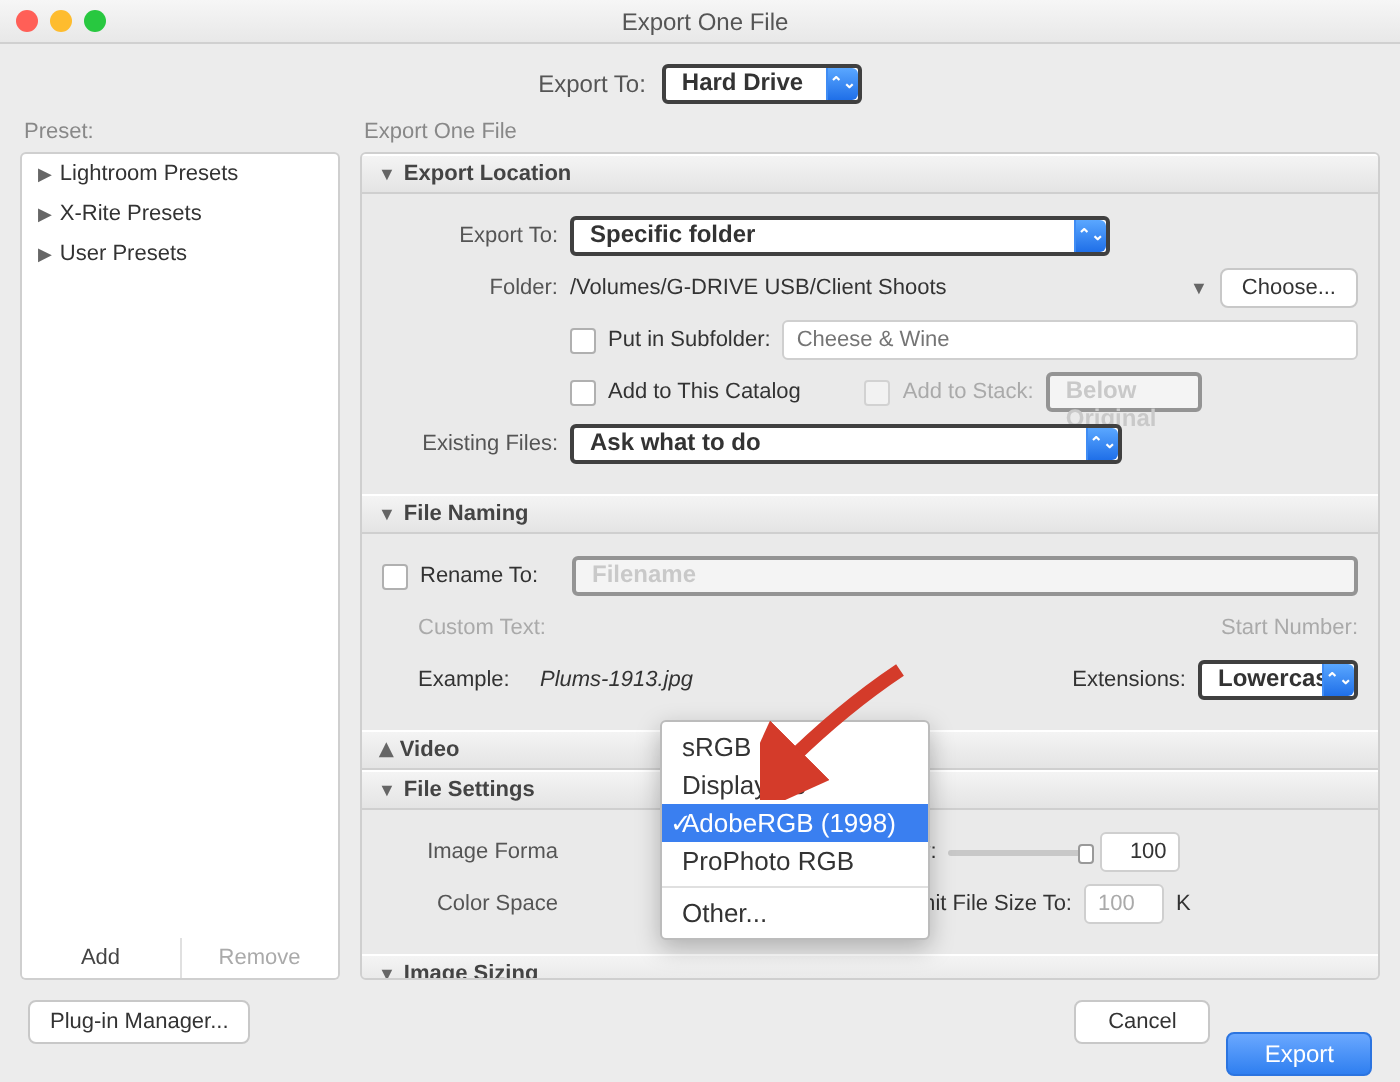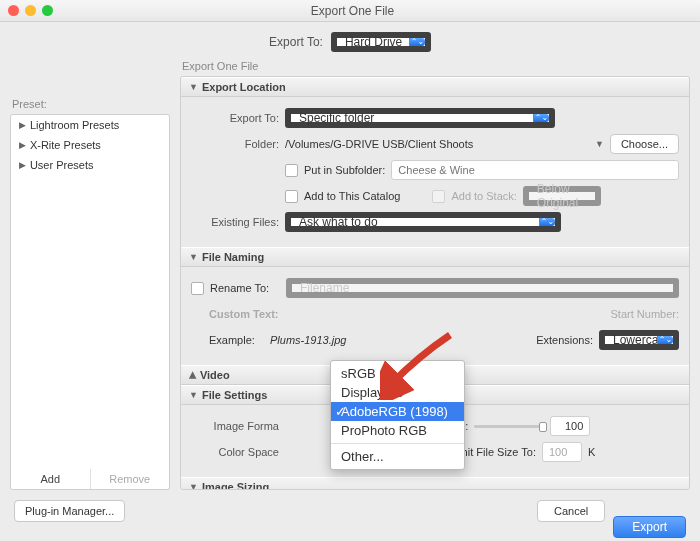--- a/index.html
+++ b/index.html
@@ -6,26 +6,26 @@
 body { background: #ececec; width: 700px; height: 541px; overflow: hidden; position: relative; font-size: 12px; color: #333; }
 .titlebar { height: 22px; background: linear-gradient(#f6f6f6,#e8e8e8); border-bottom: 1px solid #d0d0d0; display: flex; align-items: center; padding: 0 8px; }
 .traffic { display: flex; gap: 6px; }
 .dot { width: 11px; height: 11px; border-radius: 50%; }
 .dot.red { background: #ff5f57; }
 .dot.yel { background: #febc2e; }
 .dot.grn { background: #28c840; }
 .title { flex: 1; text-align: center; font-size: 12px; color: #555; margin-left: -40px; }
 .toprow { display: flex; align-items: center; justify-content: center; padding: 10px 0 8px; gap: 8px; }
 .lbl { color: #555; }
-.sel { background: #fff; border: 6px solid #404040; border-radius: 3px; height: 20px; display: inline-flex; align-items: center; padding: 0 6px 0 8px; position: relative; }
+.sel { background: #fff; border: 2px solid #404040; border-radius: 3px; height: 20px; display: inline-flex; padding: 0 6px 0 8px; position: relative; font-weight: bold; }
 .sel .cap { position: absolute; right: 0; top: 0; bottom: 0; width: 16px; background: linear-gradient(#5aa7ff,#1f6fe8); border-left: 1px solid #3f8cf4; border-radius: 0 3px 3px 0; display: flex; align-items: center; justify-content: center; }
 .sel .cap::after { content: "⌃⌄"; font-size: 8px; line-height: 6px; color: #fff; white-space: pre; }
 .main { display: flex; height: 430px; padding: 0 10px 0 10px; gap: 10px; }
 .left { width: 160px; display: flex; flex-direction: column; }
-.left-label { font-size: 11px; color: #888; padding: 0 0 4px 2px; margin-top: 38px; }
+.left-label { font-size: 11px; color: #888; padding: 0 0 4px 2px; }
 .preset-list { flex: 1; background: #fff; border: 1px solid #cfcfcf; border-radius: 3px; overflow: hidden; }
 .preset-item { padding: 4px 8px; display: flex; align-items: center; gap: 4px; font-size: 11px; color: #333; }
 .preset-item .tri { font-size: 9px; color: #666; }
 .preset-btns { display: flex; border: 1px solid #cfcfcf; border-top: none; border-radius: 0 0 3px 3px; overflow: hidden; margin-top: -3px; justify-content: center; }
 .preset-btns .btn { flex: 1; background: #fff; height: 20px; font-size: 11px; border: none; border-right: 1px solid #e0e0e0; color: #444; }
 .preset-btns .btn:last-child { border-right: none; color: #aaa; }
 .right { flex: 1; display: flex; flex-direction: column; }
 .right-label { font-size: 11px; color: #888; padding: 0 0 4px 2px; }
 .panel { flex: 1; background: #e4e4e4; border: 1px solid #cfcfcf; border-radius: 3px; overflow: hidden; }
 .section-hdr { background: linear-gradient(#f4f4f4,#e4e4e4); border-top: 1px solid #fff; border-bottom: 1px solid #cfcfcf; padding: 3px 8px; font-weight: bold; font-size: 11px; color: #444; display: flex; align-items: center; gap: 4px; }
@@ -151,21 +151,21 @@
       <div class="section-body">
         <div class="row">
           <span class="chk"></span>
           <span style="font-size:11px;width:70px;">Rename To:</span>
           <div class="sel wide" style="opacity:.5">
               <span style="color:#aaa;">Filename</span>
             </div>
         </div>
         <div class="row">
           <span style="width:12px;"></span>
-          <span style="font-size:11px;color:#aaa;width:70px;font-weight:bold;">Custom Text:</span>
+          <span style="font-size:11px;color:#aaa;width:70px;">Custom Text:</span>
           <span class="wide"></span>
           <span style="font-size:11px;color:#aaa;">Start Number:</span>
         </div>
         <div class="row">
           <span style="width:12px;"></span>
           <span style="font-size:11px;width:55px;">Example:</span>
           <span style="font-size:11px;font-style:italic;">Plums-1913.jpg</span>
           <span class="wide"></span>
           <span style="font-size:11px;">Extensions:</span>
           <div class="sel" style="width:80px;">

